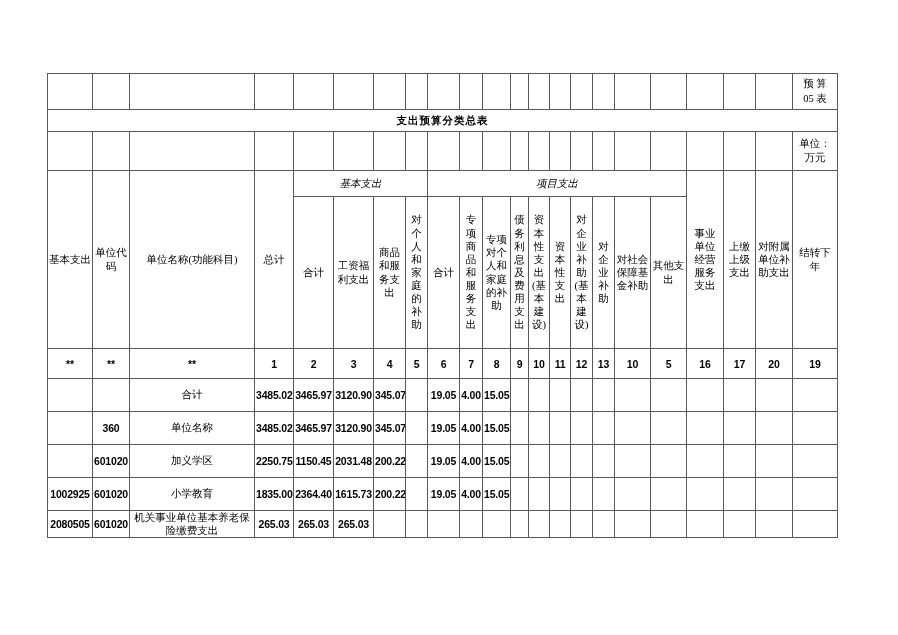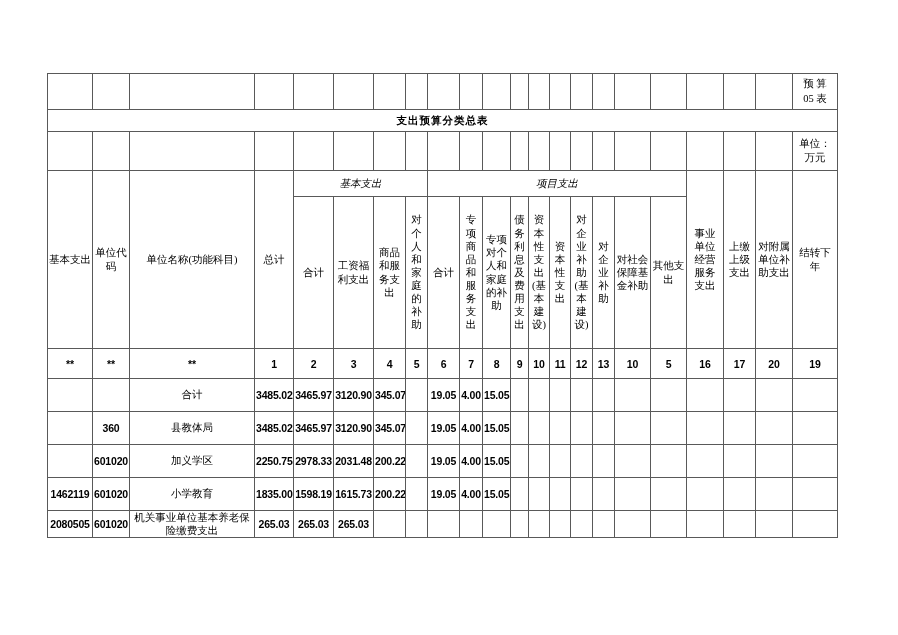--- a/index.html
+++ b/index.html
@@ -295,21 +295,21 @@
         <td></td>
         <td></td>
         <td></td>
         <td></td>
         <td></td>
         <td></td>
       </tr>
     <tr class="r-data" id="row-d1">
         <td></td>
         <td class="num">360</td>
-        <td class="name">县教体局</td>
+        <td class="name">单位名称</td>
         <td class="num">3485.02</td>
         <td class="num">3465.97</td>
         <td class="num">3120.90</td>
         <td class="num">345.07</td>
         <td></td>
         <td class="num">19.05</td>
         <td class="num">4.00</td>
         <td class="num">15.05</td>
         <td></td>
         <td></td>
@@ -321,45 +321,45 @@
         <td></td>
         <td></td>
         <td></td>
         <td></td>
       </tr>
     <tr class="r-data" id="row-d2">
         <td></td>
         <td class="num">601020</td>
         <td class="name">加义学区</td>
         <td class="num">2250.75</td>
-        <td class="num">2978.33</td>
+        <td class="num">1150.45</td>
         <td class="num">2031.48</td>
         <td class="num">200.22</td>
         <td></td>
         <td class="num">19.05</td>
         <td class="num">4.00</td>
         <td class="num">15.05</td>
         <td></td>
         <td></td>
         <td></td>
         <td></td>
         <td></td>
         <td></td>
         <td></td>
         <td></td>
         <td></td>
         <td></td>
         <td></td>
       </tr>
     <tr class="r-data" id="row-d3">
-        <td class="num">1462119</td>
+        <td class="num">1002925</td>
         <td class="num">601020</td>
         <td class="name">小学教育</td>
         <td class="num">1835.00</td>
-        <td class="num">1598.19</td>
+        <td class="num">2364.40</td>
         <td class="num">1615.73</td>
         <td class="num">200.22</td>
         <td></td>
         <td class="num">19.05</td>
         <td class="num">4.00</td>
         <td class="num">15.05</td>
         <td></td>
         <td></td>
         <td></td>
         <td></td>

